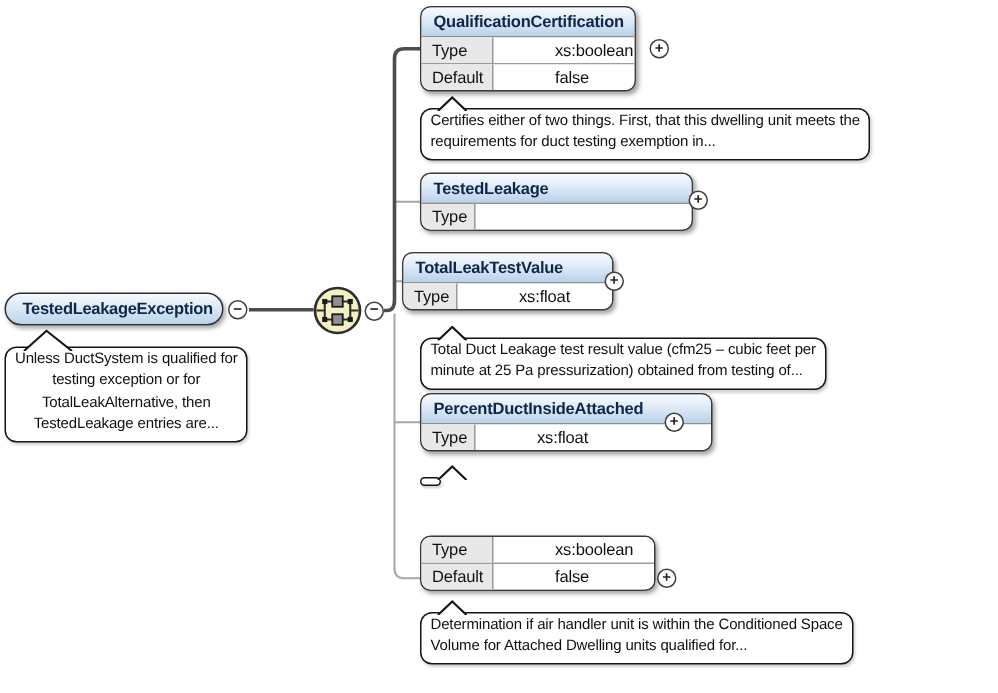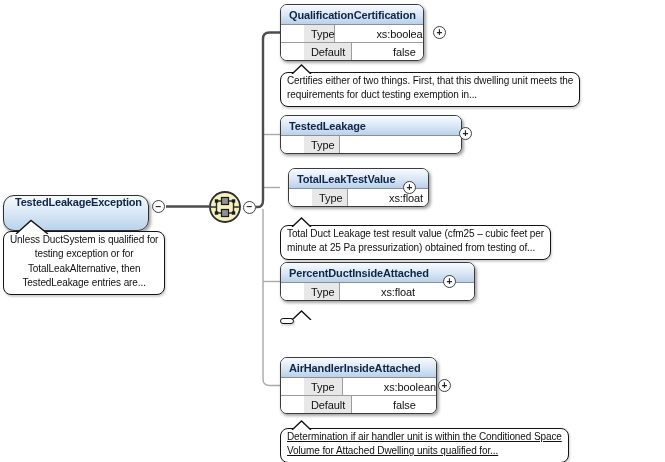--- a/index.html
+++ b/index.html
@@ -4,25 +4,25 @@
 <style>
   html,body{margin:0;padding:0;background:#fff;}
   #stage{
     position:relative;width:665px;height:462px;background:#ffffff;overflow:hidden;
     font-family:"Liberation Sans","DejaVu Sans",sans-serif;
   }
   #wires{position:absolute;left:0;top:0;width:665px;height:462px;}
 
   
   .pill{
-    position:absolute;box-sizing:border-box;height:36px;
+    position:absolute;box-sizing:border-box;height:22px;
     border:1.4px solid #2f2f2f;border-radius:11px;
     background:linear-gradient(180deg,#f6fafd 0%,#dcE9f6 45%,#b9d3ec 100%);
     box-shadow:1.5px 2px 3px rgba(0,0,0,0.35);
-    display:flex;align-items:flex-start;padding:0 10px 1px 11px;
+    display:flex;align-items:center;padding:0 10px 1px 11px;
     font-weight:bold;font-size:11px;letter-spacing:-0.2px;color:#0e2647;
     white-space:nowrap;
   }
 
   
   .entity{
     position:absolute;box-sizing:border-box;
     border:1.4px solid #3b3b3b;border-radius:7px;background:#ffffff;
     box-shadow:1.5px 2px 3px rgba(0,0,0,0.35);overflow:hidden;
   }
@@ -32,21 +32,21 @@
     background:linear-gradient(180deg,#f8fbff 0%,#d8e6f5 55%,#b9d1ea 100%);
     border-bottom:1px solid #8f8f8f;
   }
   .entity-row{
     display:flex;align-items:stretch;height:17px;font-size:11px;letter-spacing:-0.1px;color:#111;
     border-bottom:1px solid #9c9c9c;background:#fff;
   }
   .entity-row:last-child{border-bottom:none;}
   .row-label{
     background:#e8e8e8;border-right:1px solid #9c9c9c;
-    display:flex;align-items:center;padding-left:7px;box-sizing:border-box;margin-left:23px;
+    display:flex;align-items:center;padding-left:7px;box-sizing:border-box;
   }
   .row-value{display:flex;align-items:center;padding-left:9px;white-space:nowrap;margin-left:32px;}
 
   
   .badge{
     position:absolute;width:13px;height:13px;box-sizing:border-box;border-radius:50%;
     border:1.2px solid #3f3f3f;background:#fff;
     display:flex;align-items:center;justify-content:center;
     font-size:10px;line-height:10px;color:#222;font-weight:bold;
   }
@@ -130,21 +130,21 @@
   </div>
 
   <div class="entity" style="left:280px;top:115px;width:182px;">
     <div class="entity-header">TestedLeakage</div>
     <div class="entity-row">
       <div class="row-label" style="width:36px;">Type</div>
     </div>
   </div>
   <div class="badge" style="left:459px;top:127px;">+</div>
 
-  <div class="entity" style="left:288px;top:168px;width:141px;">
+  <div class="entity" style="left:268px;top:168px;width:141px;">
     <div class="entity-header">TotalLeakTestValue</div>
     <div class="entity-row">
       <div class="row-label" style="width:36px;">Type</div>
       <div class="row-value">xs:float</div>
     </div>
   </div>
   <div class="badge" style="left:403px;top:181px;">+</div>
 
   <div class="callout" style="left:280px;top:225px;">
     <svg class="ptr" width="24" height="10" viewBox="0 0 24 10">
@@ -162,32 +162,31 @@
   </div>
   <div class="badge" style="left:443px;top:275px;">+</div>
 
   <div class="callout" style="left:280px;top:318px;">
     <svg class="ptr" width="24" height="10" viewBox="0 0 24 10">
       <path d="M1,10 L10.5,1 L20,10" fill="#ffffff" stroke="#141414" stroke-width="1.4"></path>
     </svg>
   </div>
 
   <div class="entity" style="left:280px;top:357px;width:157px;">
-    <div class="entity-header">AirHandlerInsideAttached</div>
     <div class="entity-row">
       <div class="row-label" style="width:48px;">Type</div>
       <div class="row-value">xs:boolean</div>
     </div>
     <div class="entity-row">
       <div class="row-label" style="width:48px;">Default</div>
       <div class="row-value">false</div>
     </div>
   </div>
   <div class="badge" style="left:438px;top:379px;">+</div>
 
-  <div class="callout" style="left:280px;top:428px;text-decoration:underline;">
+  <div class="callout" style="left:280px;top:408px;">
     <svg class="ptr" width="24" height="10" viewBox="0 0 24 10">
       <path d="M1,10 L10.5,1 L20,10" fill="#ffffff" stroke="#141414" stroke-width="1.4"></path>
     </svg>
     <div>Determination if air handler unit is within the Conditioned Space<br>Volume for Attached Dwelling units qualified for...</div>
   </div>
 
 </div>
 
 </body></html>

